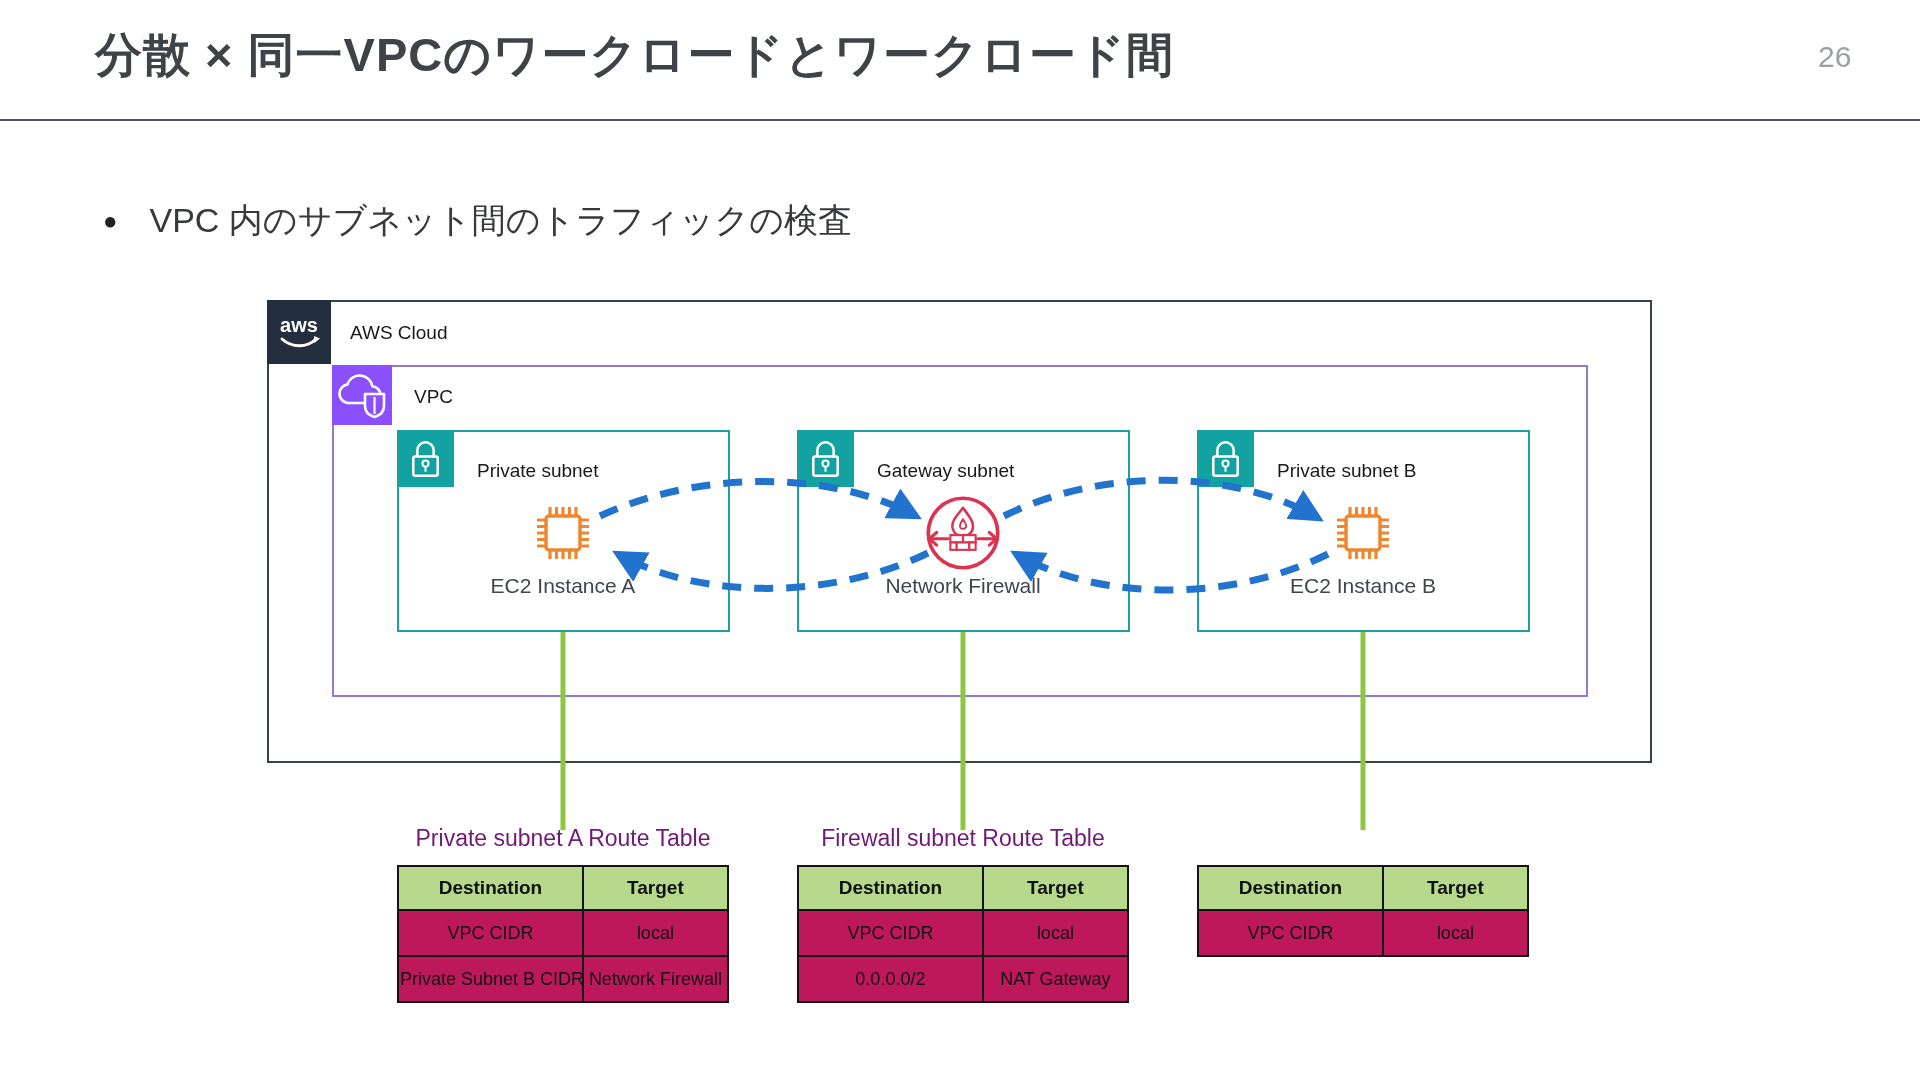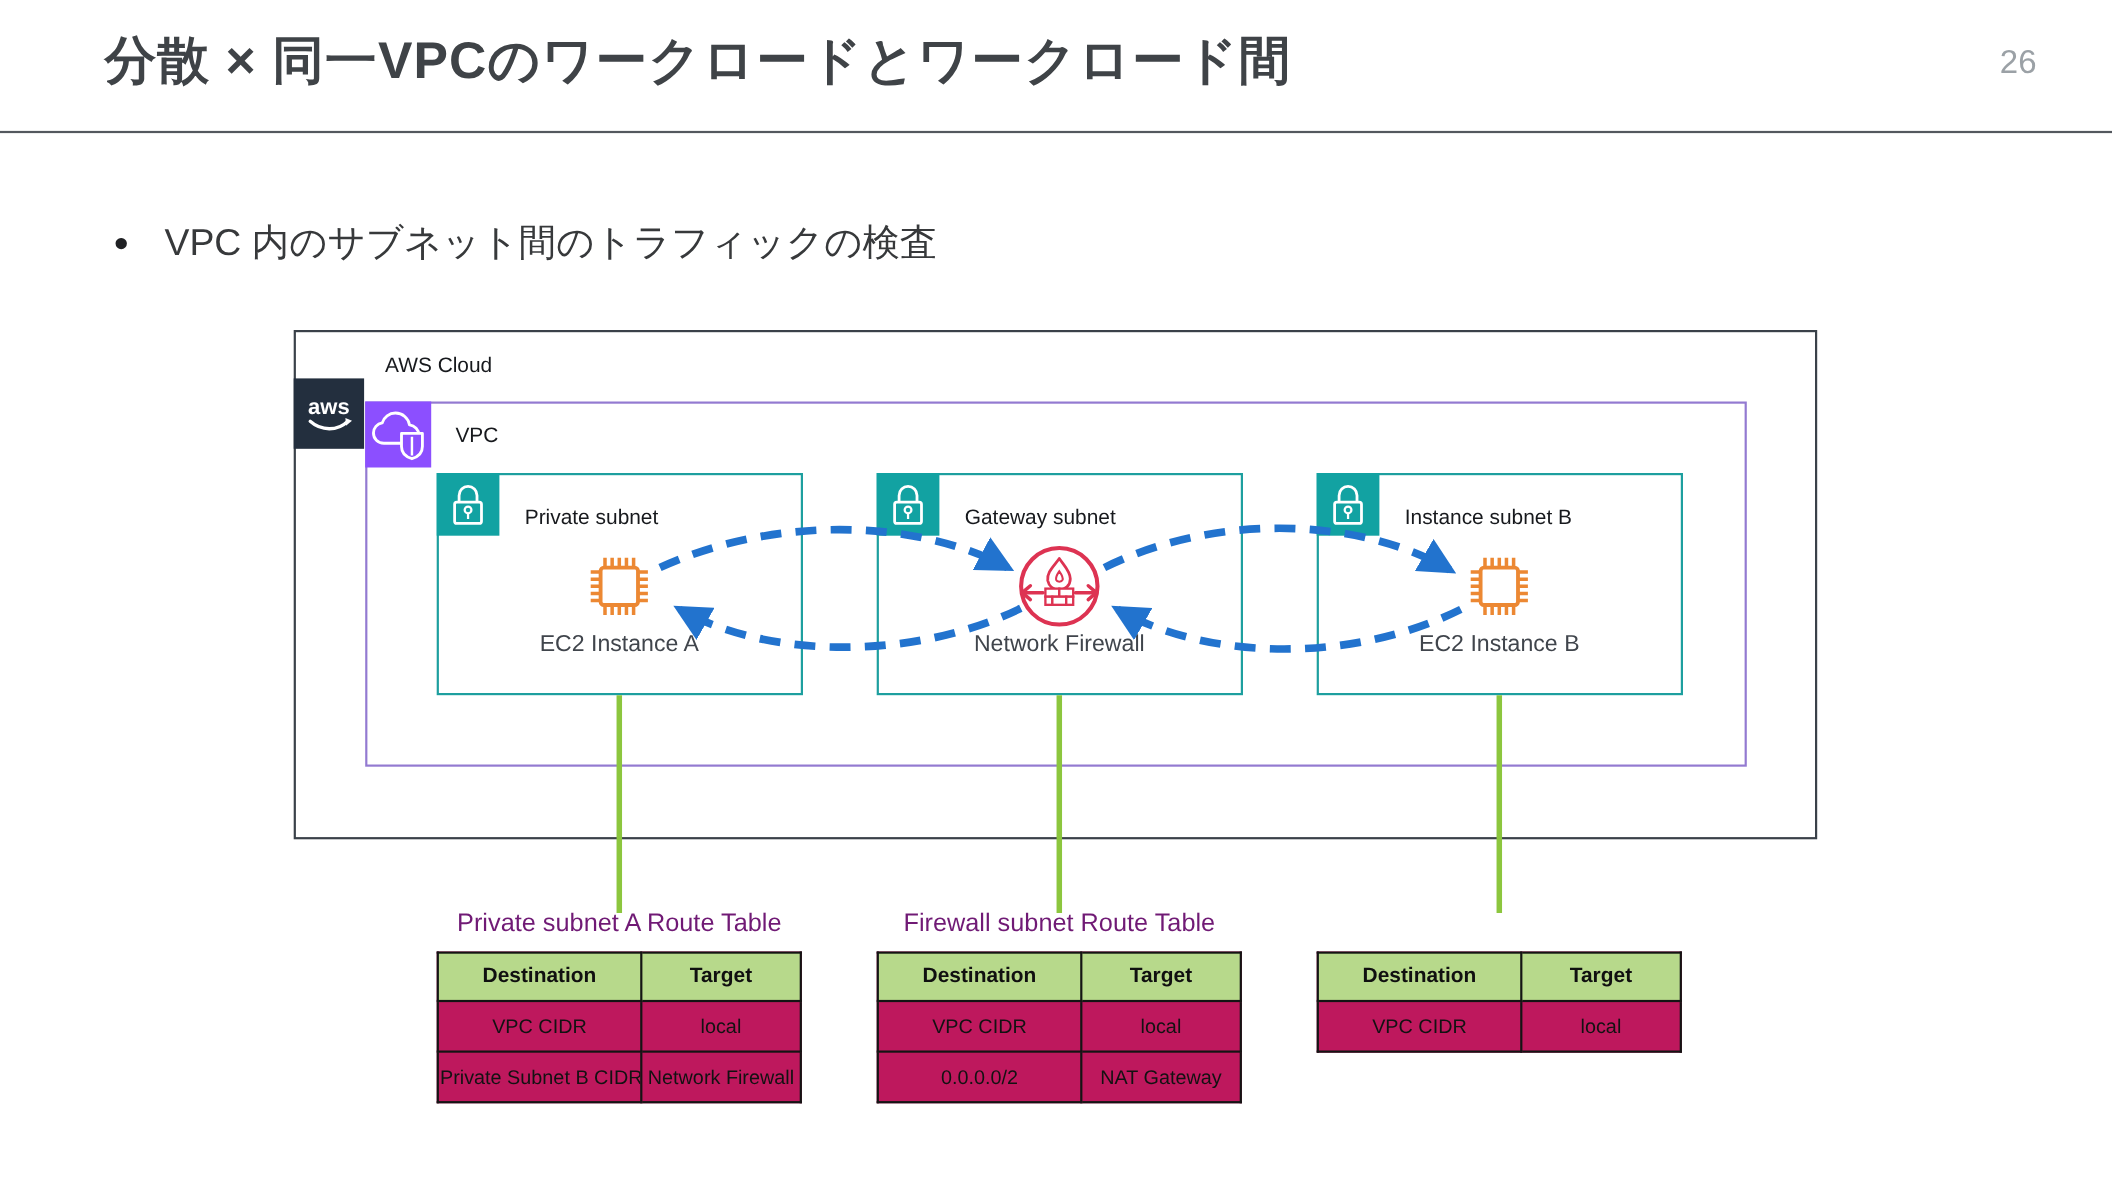--- a/index.html
+++ b/index.html
@@ -12,21 +12,21 @@
   .page-number{left:1818px;top:40px;font-size:30px;color:#9ba1a6;}
   .divider{left:0;top:119px;width:1920px;height:2px;background:#53585e;}
 
   
   .bullet-item{left:103px;top:198px;display:flex;align-items:center;gap:32px;}
   .bullet-marker{font-size:24px;color:#202124;}
   .bullet-text{font-size:34px;color:#37393b;white-space:nowrap;}
 
   
   .aws-cloud-box{left:267px;top:300px;width:1385px;height:463px;border:2px solid #3a4149;background:#ffffff;box-sizing:border-box;}
-  .aws-logo{left:267px;top:300px;width:64px;height:64px;background:#232f3e;margin-top:44px;}
+  .aws-logo{left:267px;top:300px;width:64px;height:64px;background:#232f3e;}
   .box-label{font-size:19px;color:#17191d;white-space:nowrap;}
   .aws-cloud-label{left:350px;top:322px;}
   .vpc-box{left:332px;top:365px;width:1256px;height:332px;border:2px solid #937ad1;box-sizing:border-box;}
   .vpc-icon{left:332px;top:365px;width:60px;height:60px;background:#8c4fff;}
   .vpc-label{left:414px;top:386px;}
 
   .subnet-box{top:430px;width:333px;height:202px;border:2px solid #1d9f9f;box-sizing:border-box;background:#ffffff;}
   .sn1{left:397px}.sn2{left:797px}.sn3{left:1197px}
   .subnet-icon{top:430px;width:57px;height:57px;background:#12a2a2;}
   .si1{left:397px}.si2{left:797px}.si3{left:1197px}
@@ -111,21 +111,21 @@
     <svg width="57" height="57" viewBox="0 0 56 56">
       <path d="M20 26 v-6 a8 8 0 0 1 16 0 v6" stroke="#ffffff" stroke-width="2.5" fill="none"></path>
       <rect x="16" y="26" width="24" height="19" rx="2" stroke="#ffffff" stroke-width="2.5" fill="none"></rect>
       <circle cx="28" cy="33" r="3" stroke="#ffffff" stroke-width="2" fill="none"></circle>
       <path d="M28 36 V41" stroke="#ffffff" stroke-width="2"></path>
     </svg>
   </div>
 
   <div class="abs subnet-label sl1">Private subnet</div>
   <div class="abs subnet-label sl2">Gateway subnet</div>
-  <div class="abs subnet-label sl3">Instance subnet B</div>
+  <div class="abs subnet-label sl3">Private subnet B</div>
 
   <div class="abs ec2-icon e1">
     <svg width="60" height="60" viewBox="0 0 60 60">
       <path d="M17 4V13M23.5 4V13M30 4V13M36.5 4V13M43 4V13M17 47V56M23.5 47V56M30 47V56M36.5 47V56M43 47V56M4 17H13M4 23.5H13M4 30H13M4 36.5H13M4 43H13M47 17H56M47 23.5H56M47 30H56M47 36.5H56M47 43H56" stroke="#ec8833" stroke-width="3.2" fill="none"></path>
       <rect x="13" y="13" width="34" height="34" rx="3" stroke="#ec8833" stroke-width="3.5" fill="#ffffff"></rect>
     </svg>
   </div>
 
   <div class="abs nfw-icon">
     <svg width="80" height="80" viewBox="0 0 76 76">

